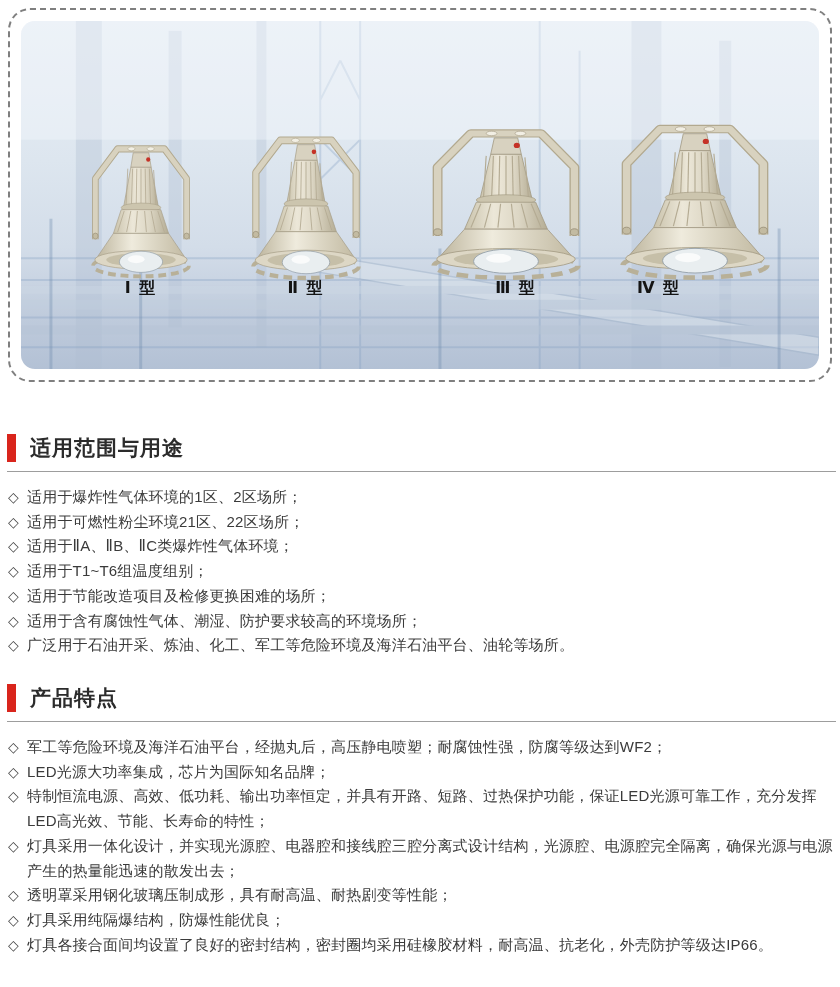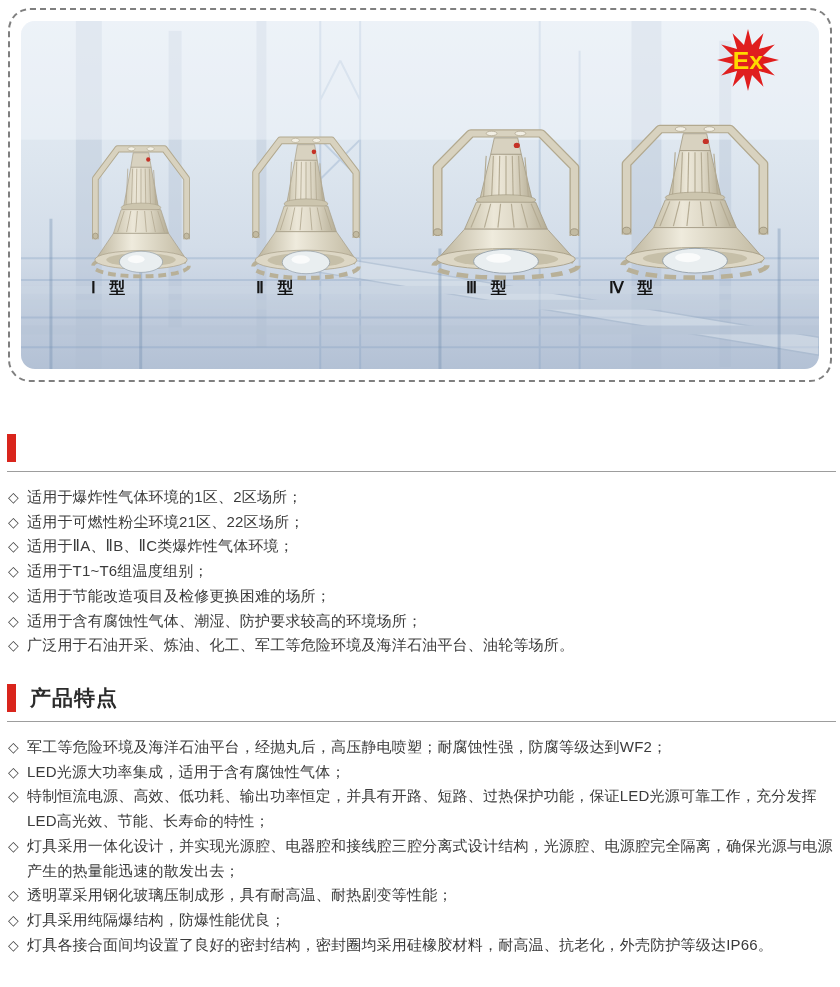--- a/index.html
+++ b/index.html
@@ -14,22 +14,22 @@
     border-radius:14px; overflow:hidden;
     background:linear-gradient(180deg,#e9eff6 0%,#dde6ef 40%,#d3dde9 65%,#bfcbdc 85%,#b3c1d5 100%); }
   .bgdeco { position:absolute; inset:0; width:100%; height:100%; }
 
   .ex-badge { position:absolute; left:694px; top:6px; width:66px; height:66px; }
   .ex-badge svg { width:100%; height:100%; }
 
   .lamp { position:absolute; }
   .lamp svg { width:100%; height:100%; display:block; }
 
-  .lamp-label { position:absolute; width:100px; text-align:left;
-    font-size:16px; font-weight:bold; color:#141414; letter-spacing:2px;font-family:Liberation Mono, monospace; }
+  .lamp-label { position:absolute; width:100px; text-align:center;
+    font-size:16px; font-weight:bold; color:#141414; letter-spacing:2px; }
 
   .brand-note { position:absolute; left:76px; top:312px; width:660px;
     color:#e32119; font-size:16.5px; font-weight:bold; letter-spacing:0.5px;
     white-space:nowrap; }
 
   
   .section { position:absolute; left:7px; width:829px; }
   .section.first  { top:434px; }
   .section.second { top:684px; }
   .sec-header { display:flex; align-items:center; gap:14px;
@@ -122,26 +122,20 @@
       </g>
       <g opacity="0.35" stroke="#6d89ad" stroke-width="3" fill="none">
         <line x1="30" y1="200" x2="30" y2="352"></line>
           <line x1="120" y1="220" x2="120" y2="352"></line>
         <line x1="420" y1="230" x2="420" y2="352"></line>
           <line x1="760" y1="210" x2="760" y2="352"></line>
       </g>
       <rect x="0" y="0" width="800" height="120" fill="#f2f6fa" opacity="0.45"></rect>
     </svg>
 
-    <div class="ex-badge">
-      <svg viewBox="0 0 64 64">
-        <polygon fill="#e01e1e" points="62,32 46.5,35.9 58,47 42.6,42.6 47,58 35.9,46.5 32,62 28.1,46.5 17,58 21.4,42.6 6,47 17.5,35.9 2,32 17.5,28.1 6,17 21.4,21.4 17,6 28.1,17.5 32,2 35.9,17.5 47,6 42.6,21.4 58,17 46.5,28.1"></polygon>
-        <text x="32" y="41" text-anchor="middle" font-size="24" font-weight="bold" fill="#ffd900">Ex</text>
-      </svg>
-    </div>
 
     <div class="lamp" style="left:60px; top:108px; width:120px; height:152px;">
       <svg viewBox="0 0 200 230" preserveAspectRatio="none">
           <use href="#lamp-shape"></use>
         </svg>
     </div>
     <div class="lamp" style="left:219px; top:98px; width:132px; height:164px;">
       <svg viewBox="0 0 200 230" preserveAspectRatio="none">
           <use href="#lamp-shape"></use>
         </svg>
@@ -161,20 +155,21 @@
     <span class="lamp-label" style="left:235px; top:257px;">Ⅱ 型</span>
     <span class="lamp-label" style="left:445px; top:257px;">Ⅲ 型</span>
     <span class="lamp-label" style="left:588px; top:257px;">Ⅳ 型</span>
 
   </div>
 </div>
 
 <div class="section first">
   <div class="sec-header">
     <span class="sec-bar"></span>
+    <span class="sec-title">适用范围与用途</span>
   </div>
   <ul class="bullets">
     <li>
         <span class="marker">◇</span>
         <span class="btext">适用于爆炸性气体环境的1区、2区场所；</span>
       </li>
     <li>
         <span class="marker">◇</span>
         <span class="btext">适用于可燃性粉尘环境21区、22区场所；</span>
       </li>
@@ -206,21 +201,21 @@
     <span class="sec-bar"></span>
     <span class="sec-title">产品特点</span>
   </div>
   <ul class="bullets">
     <li>
         <span class="marker">◇</span>
         <span class="btext">军工等危险环境及海洋石油平台，经抛丸后，高压静电喷塑；耐腐蚀性强，防腐等级达到WF2；</span>
       </li>
     <li>
         <span class="marker">◇</span>
-        <span class="btext">LED光源大功率集成，适用于含有腐蚀性气体；</span>
+        <span class="btext">LED光源大功率集成，芯片为国际知名品牌；</span>
       </li>
     <li>
         <span class="marker">◇</span>
         <span class="btext">特制恒流电源、高效、低功耗、输出功率恒定，并具有开路、短路、过热保护功能，保证LED光源可靠工作，充分发挥LED高光效、节能、长寿命的特性；</span>
       </li>
     <li>
         <span class="marker">◇</span>
         <span class="btext">灯具采用一体化设计，并实现光源腔、电器腔和接线腔三腔分离式设计结构，光源腔、电源腔完全隔离，确保光源与电源产生的热量能迅速的散发出去；</span>
       </li>
     <li>

